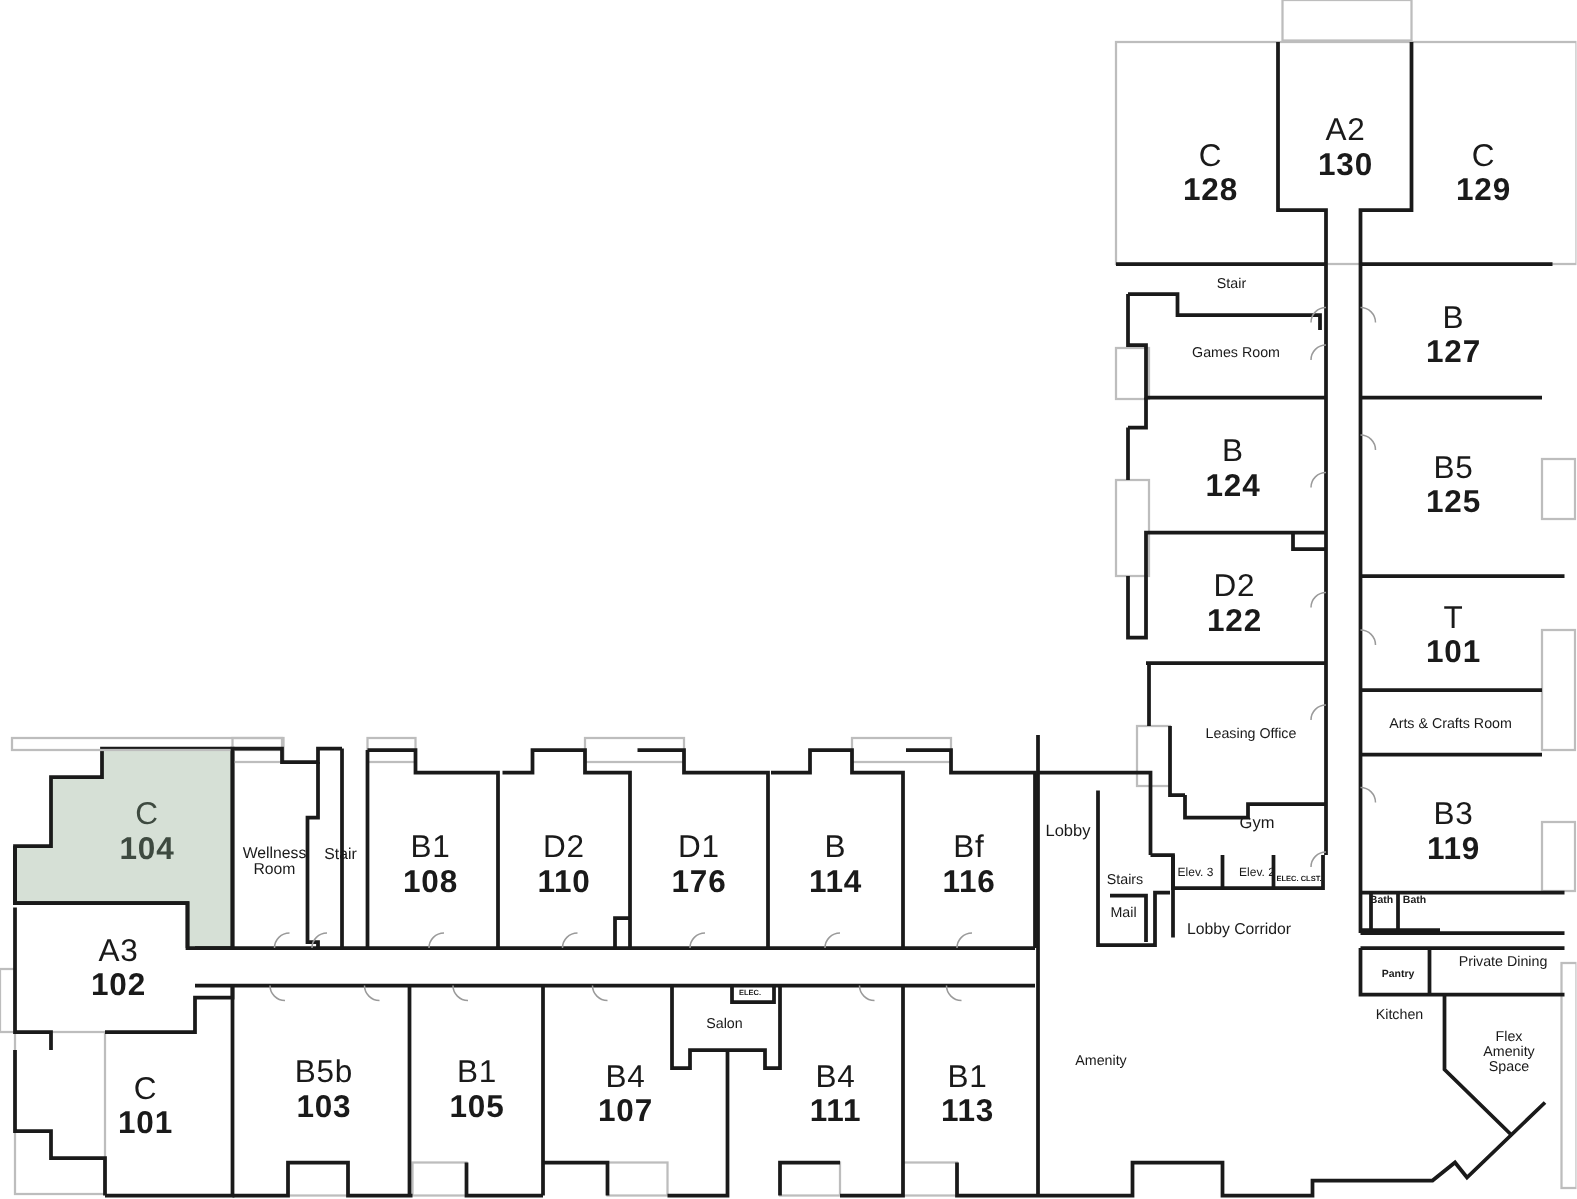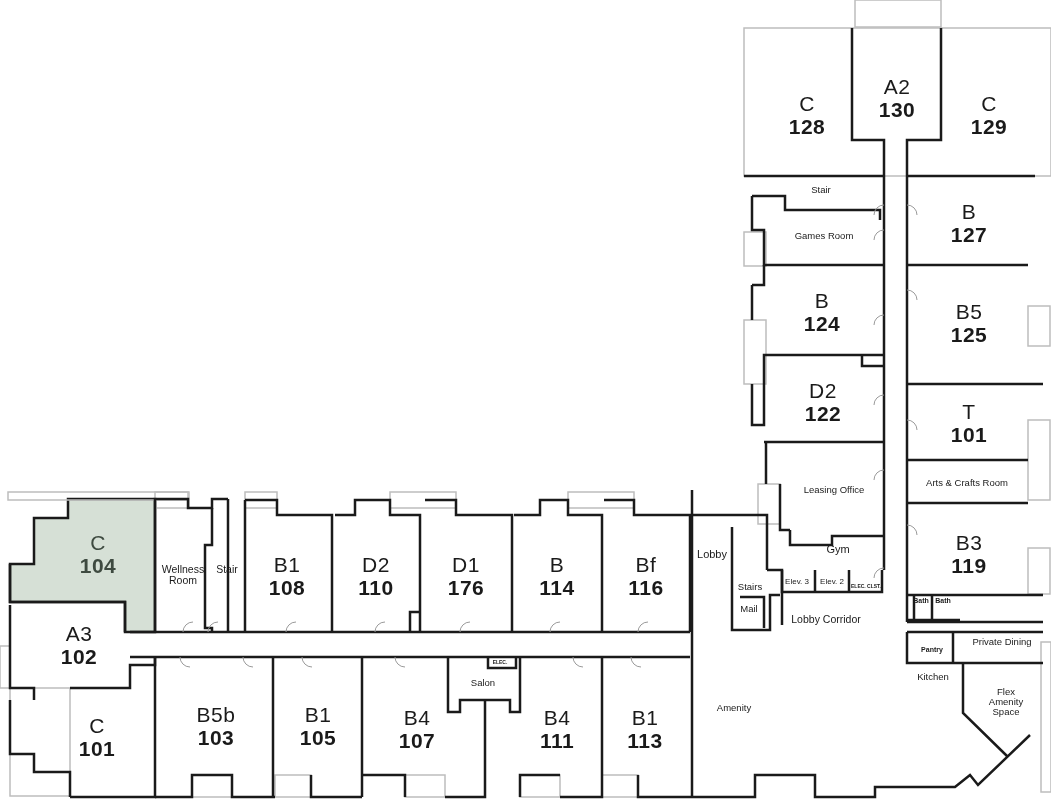--- a/index.html
+++ b/index.html
@@ -261,21 +261,21 @@
 
 <div>
   <div class="lbl room md" style="left:183px;top:575px;white-space:pre;">Wellness
 Room</div>
   <div class="lbl room md" style="left:227px;top:570px;">Stair</div>
   <div class="lbl room" style="left:712px;top:555px;">Lobby</div>
   <div class="lbl room sm" style="left:750px;top:562px;margin-top:25px;">Stairs</div>
   <div class="lbl room sm" style="left:749px;top:609px;">Mail</div>
   <div class="lbl room" style="left:820px;top:550px;margin-left:18px;">Gym</div>
   <div class="lbl room xs" style="left:797px;top:582px;font-weight:normal;font-size:8px;">Elev. 3</div>
-  <div class="lbl room xs" style="left:832px;top:582px;font-weight:normal;font-size:8px;">Elev. 2</div>
+  <div class="lbl room xs" style="left:832px;top:582px;font-weight:normal;font-size:8px;padding-left:12px;">Elev. 2</div>
   <div class="lbl room xxs" style="left:866px;top:587px;">ELEC. CLST.</div>
   <div class="lbl room" style="left:826px;top:620px;font-size:10.5px;">Lobby Corridor</div>
   <div class="lbl room sm" style="left:834px;top:490px;">Leasing Office</div>
   <div class="lbl room sm" style="left:821px;top:190px;">Stair</div>
   <div class="lbl room sm" style="left:824px;top:236px;">Games Room</div>
   <div class="lbl room sm" style="left:967px;top:483px;">Arts &amp; Crafts Room</div>
   <div class="lbl room xs" style="left:921px;top:601px;">Bath</div>
   <div class="lbl room xs" style="left:943px;top:601px;">Bath</div>
   <div class="lbl room xs" style="left:932px;top:650px;">Pantry</div>
   <div class="lbl room sm" style="left:1002px;top:642px;text-align:center;">Private Dining</div>

